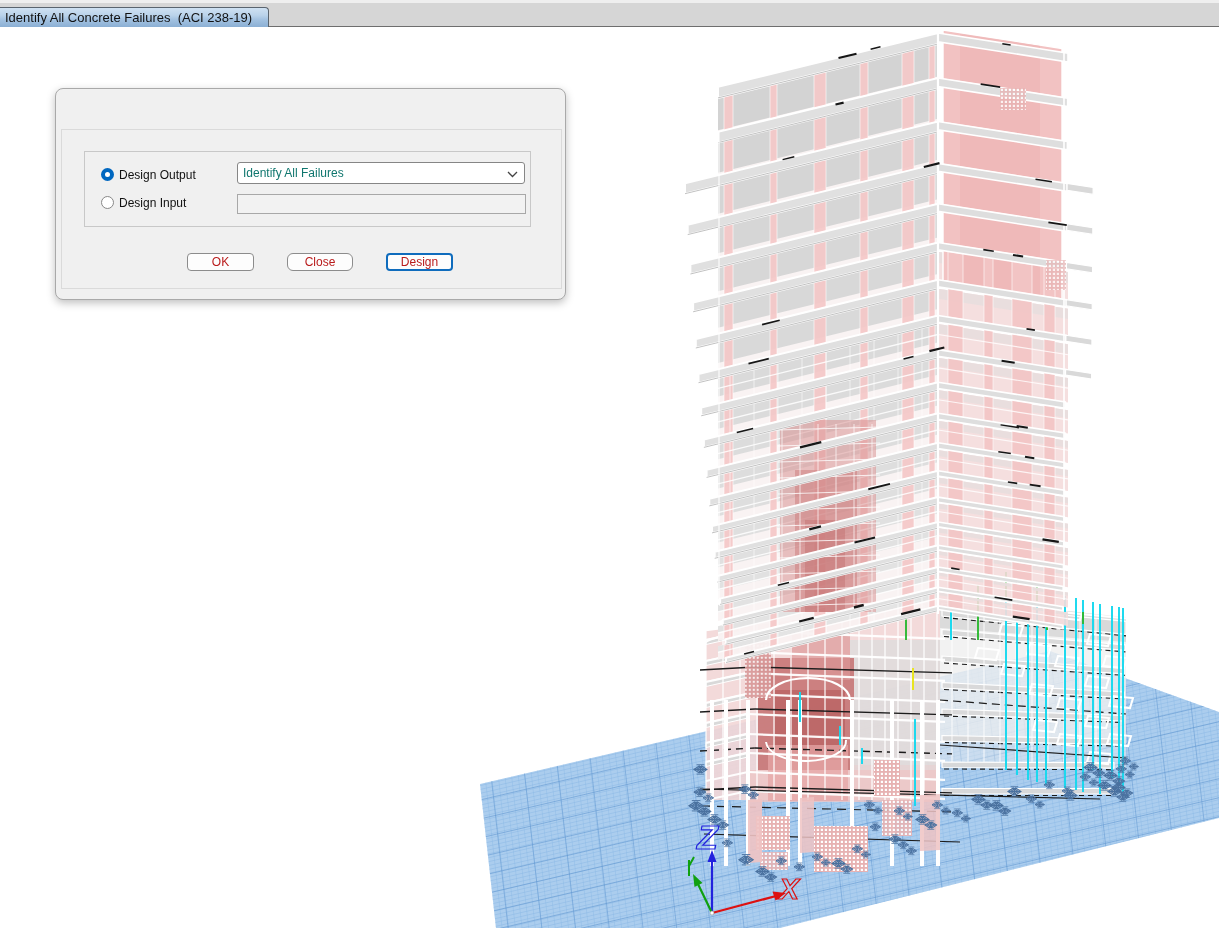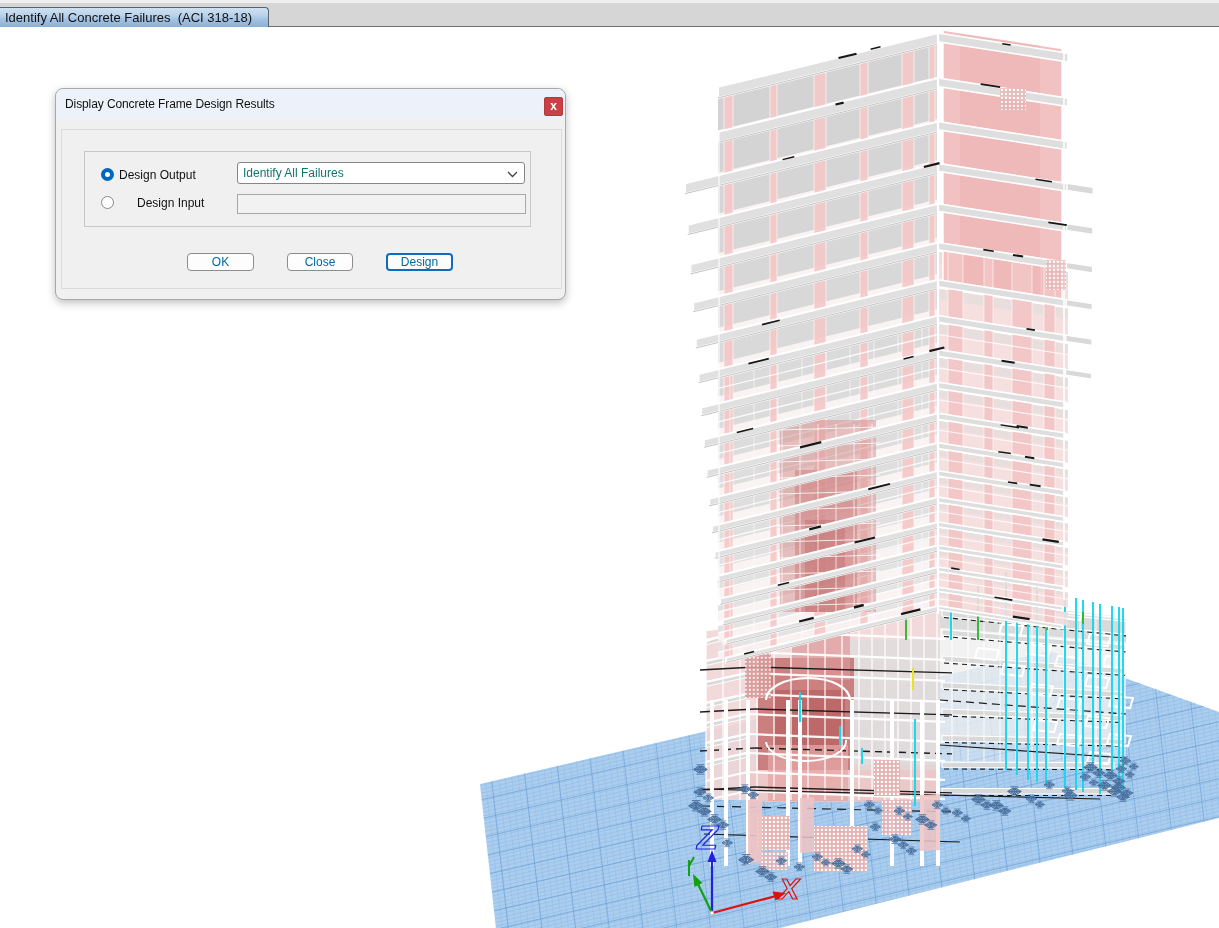--- a/index.html
+++ b/index.html
@@ -32,21 +32,21 @@
 .radio.sel { border:4px solid #0067c0; }
 .radio.unsel { border:1px solid #888888; }
 .rlabel { position:absolute; font-size:12px; color:#111; }
 #combo { position:absolute; left:152px; top:10px; width:288px; height:22px; background:#fff;
   border:1px solid #868686; border-radius:3px; }
 #combo span { position:absolute; left:5px; top:3px; font-size:12px; color:#0f766e; }
 #combo svg { position:absolute; right:6px; top:8px; }
 #inputd { position:absolute; left:152px; top:42px; width:289px; height:20px; background:#f2f2f2;
   border:1px solid #a8a8a8; }
 .btn { position:absolute; height:18px; background:#fdfdfd; border:1px solid #8c8c8c;
-  border-radius:4px; font-size:12px; color:#0369a1; text-align:center; line-height:16px; }
+  border-radius:4px; font-size:12px; color:#b91c1c; text-align:center; line-height:16px; }
 </style>
 </head>
 <body>
 <div id="canvas">
 <svg id="model" width="1219" height="901" viewBox="0 27 1219 901">
 <defs>
 <clipPath id="planeclip">
           <polygon points="480,784 1050,651 1219,712 1219,818 780,928 496,928"></polygon>
         </clipPath>
 <pattern id="gA" width="8" height="3.8" patternUnits="userSpaceOnUse" patternTransform="rotate(-13.2)">
@@ -791,38 +791,34 @@
 <text x="779" y="899" font-family="Liberation Sans, sans-serif" font-size="30" font-style="italic" font-weight="bold" fill="none" stroke="#dd1111" stroke-width="1.2">X</text>
 <path d="M689,876 L689,860 M689,866 L694,857" stroke="#10a010" stroke-width="2" fill="none"></path>
 <circle cx="712" cy="913" r="2" fill="#ffffff" stroke="#888" stroke-width="0.5"></circle>
 </svg>
 </div>
 <div id="topbar">
     <div class="tstrip"></div>
     <div class="bline"></div>
   </div>
 <div id="tab">
-    <span>Identify All Concrete Failures  (ACI 318-18)</span>
+    <span>Identify All Concrete Failures  (ACI 238-19)</span>
   </div>
 <div id="dlg">
-  <div class="title">
-      <span>Display Concrete Frame Design Results</span>
-      <div class="xbtn">x</div>
-    </div>
   <div class="panel">
     <div class="group">
       <div class="radio sel" style="left:16px; top:15.5px;"></div>
       <div class="rlabel" style="left:34px; top:15.5px;">Design Output</div>
       <div class="radio unsel" style="left:16px; top:44px;"></div>
-      <div class="rlabel" style="left:34px; top:44px;margin-left:18px;">Design Input</div>
+      <div class="rlabel" style="left:34px; top:44px;">Design Input</div>
       <div id="combo">
           <span>Identify All Failures</span>
         <svg width="11" height="7" viewBox="0 0 11 7">
             <path d="M1,1 L5.5,5.5 L10,1" fill="none" stroke="#444" stroke-width="1.3"></path>
           </svg>
       </div>
       <div id="inputd"></div>
     </div>
     <div class="btn" style="left:125px; top:123px; width:67px;">OK</div>
-    <div class="btn" style="left:225px; top:123px; width:66px;">Close</div>
+    <div class="btn" style="left:225px; top:123px; width:66px;border-radius:6px;">Close</div>
     <div class="btn" style="left:324px; top:123px; width:67px; border:2px solid #0f6cbd; line-height:14px;">Design</div>
   </div>
 </div>
 
 </body></html>

